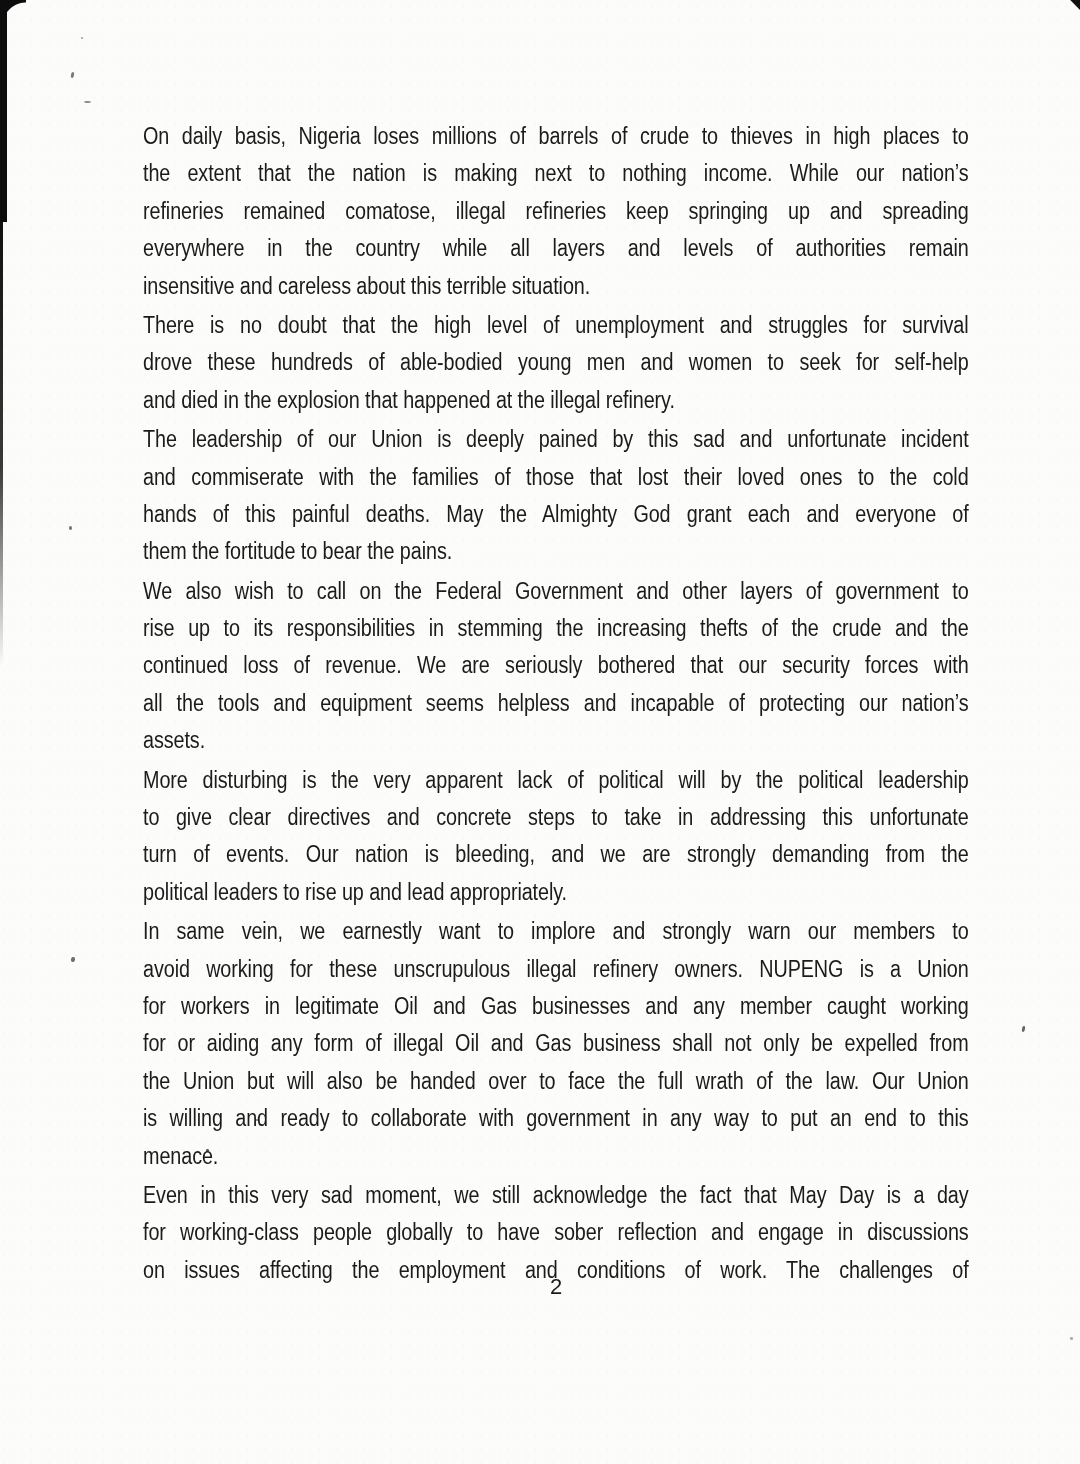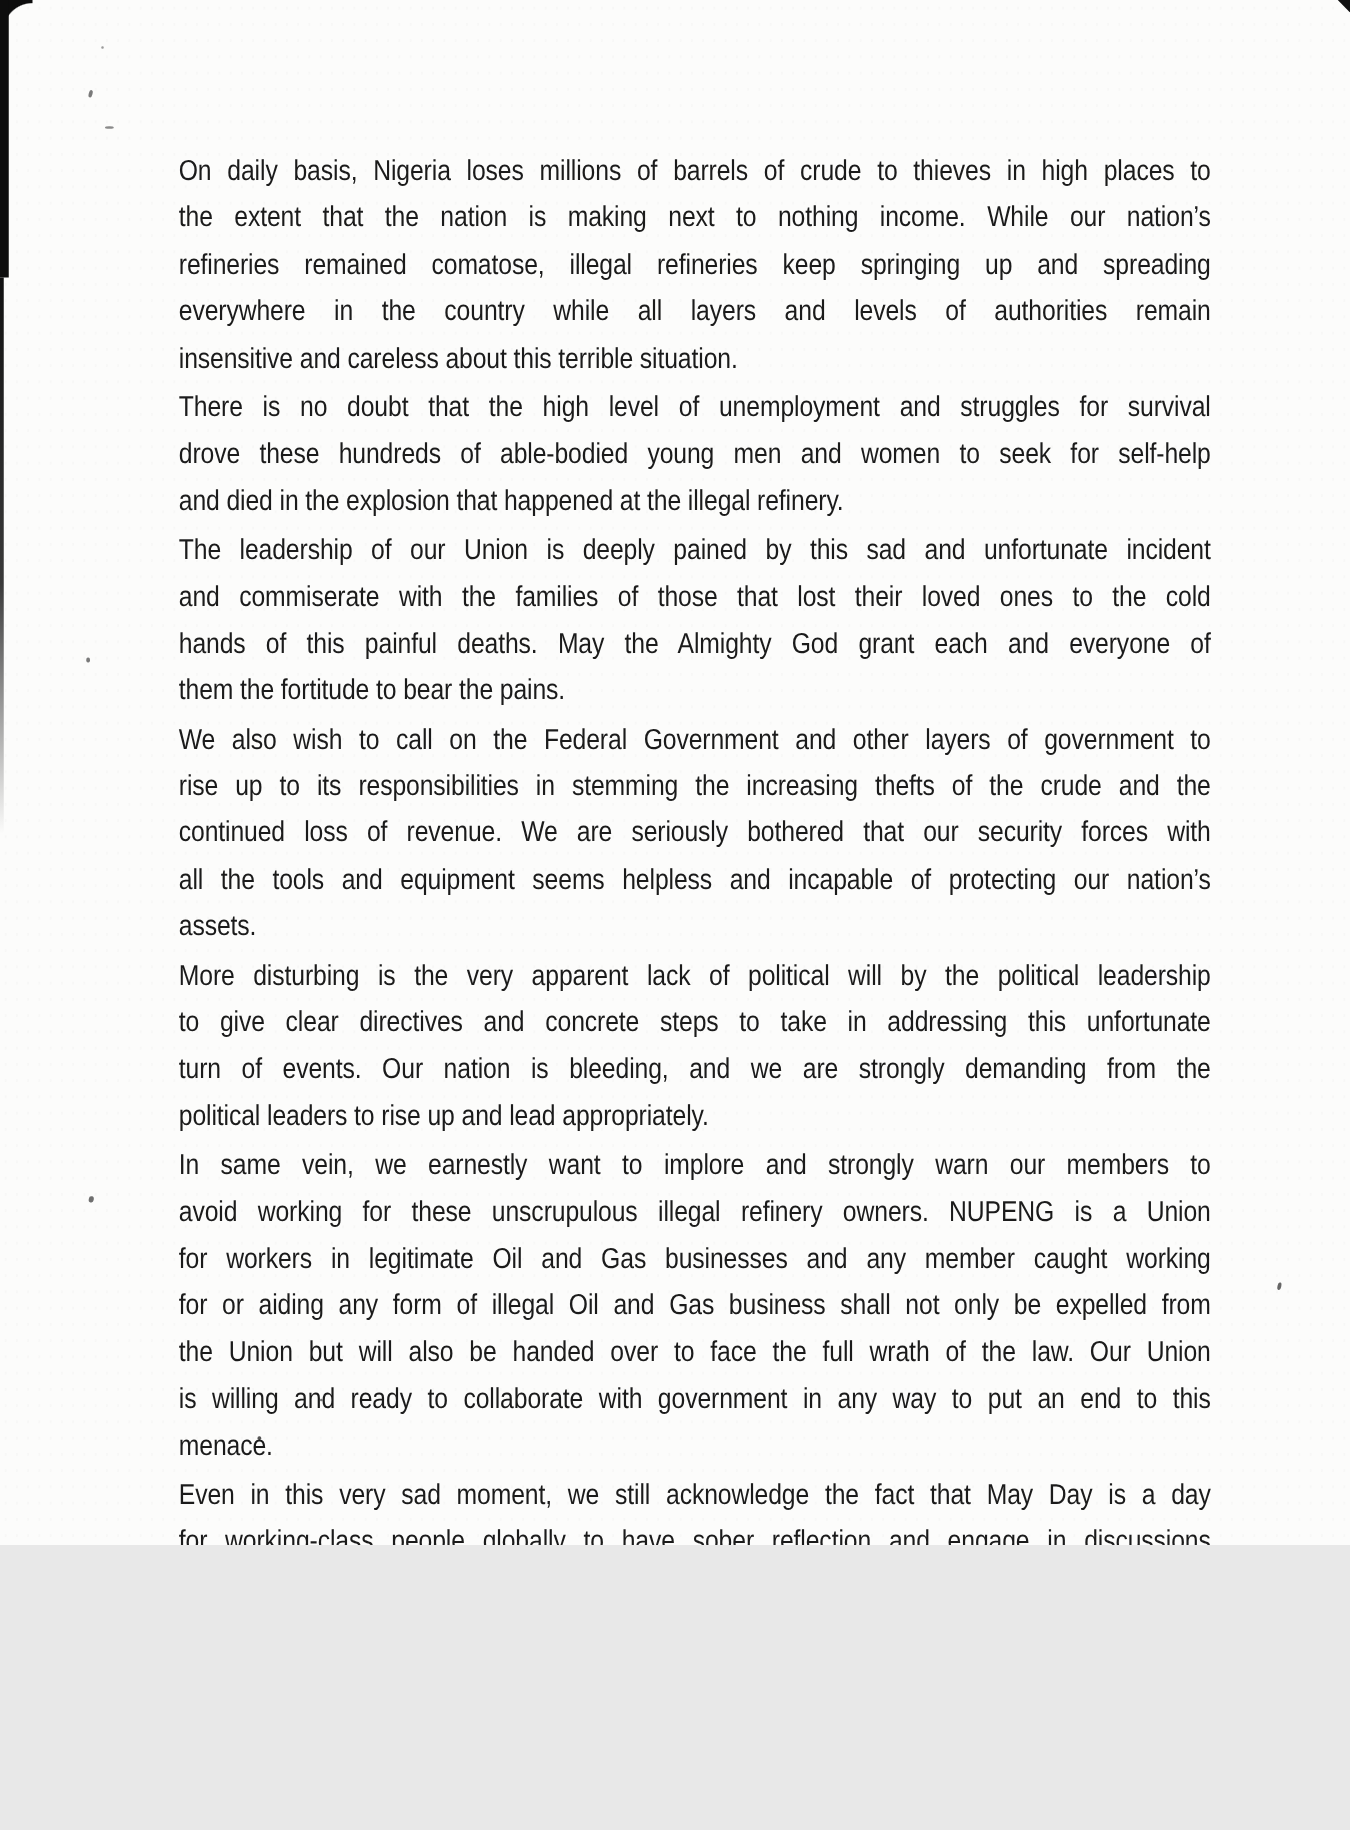--- a/index.html
+++ b/index.html
@@ -1,20 +1,20 @@
 <!DOCTYPE html>
 <html><head>
 <meta charset="utf-8">
 <style>
   * { margin: 0; padding: 0; box-sizing: border-box; }
   html, body { background: #e8e8e8; }
   .page {
     position: relative;
     width: 1080px;
-    height: 1236px;
+    height: 1464px;
     background-color: #fcfcfb;
     background-image: radial-gradient(rgba(60,60,55,0.025) 1px, transparent 1px);
     background-size: 9px 13px;
     overflow: hidden;
     font-family: "Liberation Sans", "DejaVu Sans", sans-serif;
   }
 
   
   .textblock {
     position: absolute;

